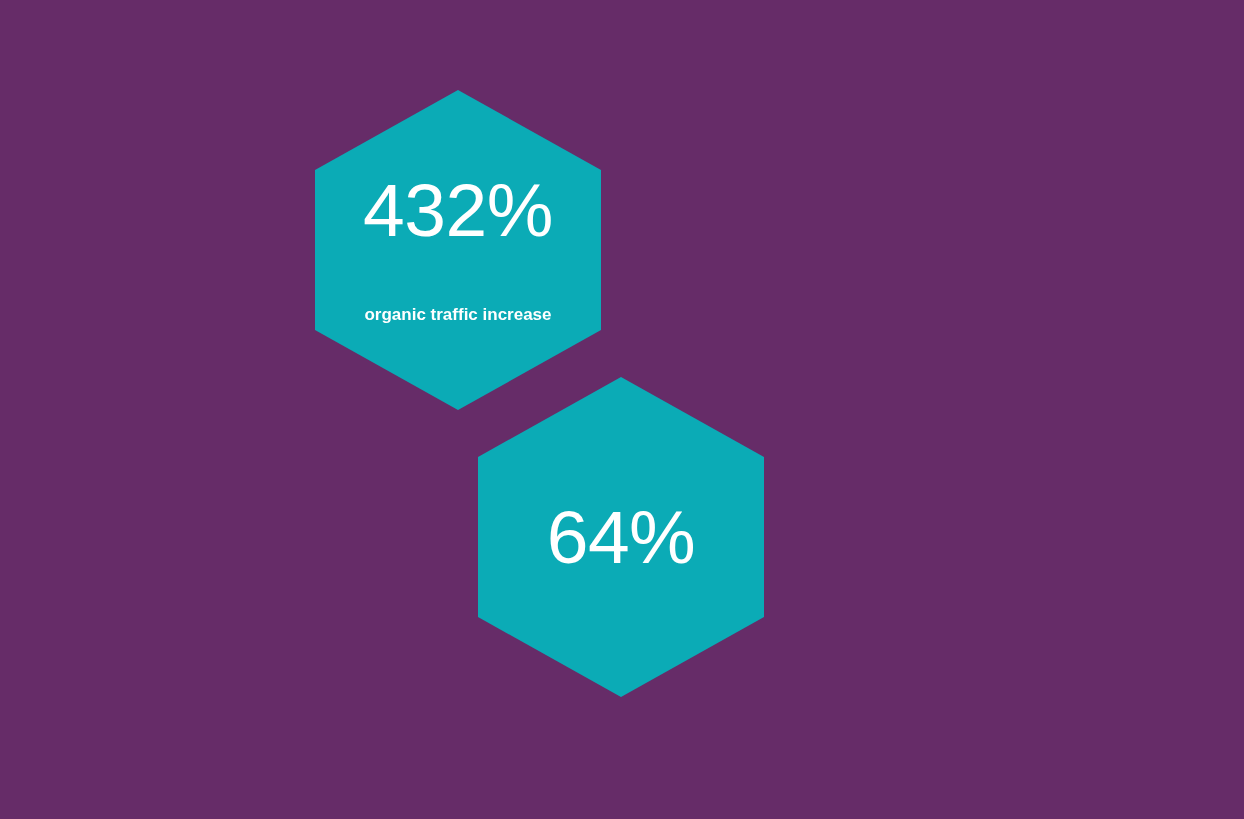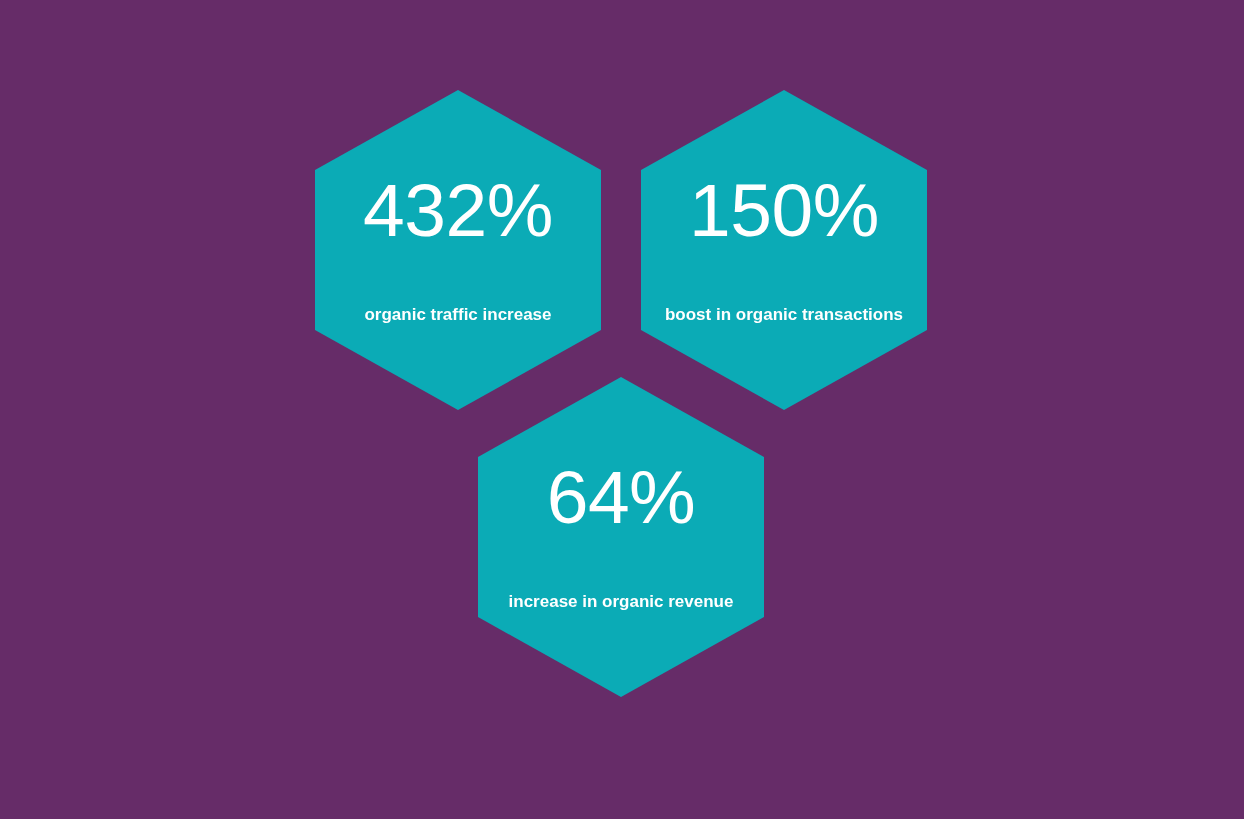--- a/index.html
+++ b/index.html
@@ -79,29 +79,21 @@
 <div id="canvas">
 
   <div class="hex-group" id="hex-1">
     <div class="hex-shape"></div>
     <div class="hex-content">
       <div class="stat-value">432%</div>
       <div class="stat-caption">organic traffic increase</div>
     </div>
   </div>
 
-  <div class="hex-group" id="hex-2">
-    <div class="hex-shape"></div>
-    <div class="hex-content">
-      <div class="stat-value">150%</div>
-      <div class="stat-caption">boost in organic transactions</div>
-    </div>
-  </div>
 
   <div class="hex-group" id="hex-3">
     <div class="hex-shape"></div>
     <div class="hex-content">
       <div class="stat-value">64%</div>
-      <div class="stat-caption">increase in organic revenue</div>
     </div>
   </div>
 
 </div>
 
 </body></html>

